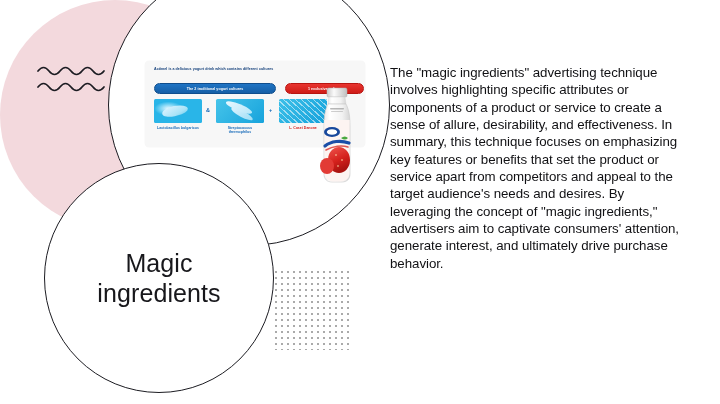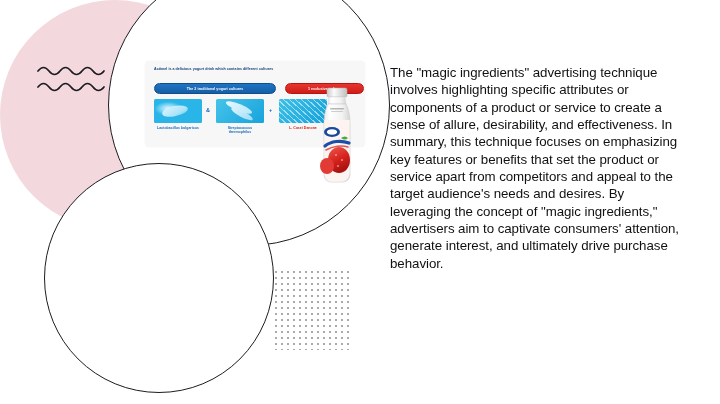--- a/index.html
+++ b/index.html
@@ -267,20 +267,23 @@
       <path d="M2,25 q5.5,-7 11,0 t11,0 t11,0 t11,0 t11,0 t11,0" fill="none" stroke="#1c1c22" stroke-width="1.7" stroke-linecap="round"></path>
     </svg>
   </div>
 
   <div class="dot-grid"></div>
 
   <div class="circle circle-top"></div>
 
   <div class="circle-bottom-shadow"></div>
   <div class="circle circle-bottom"></div>
+  <div class="circle-label">
+    <div class="circle-label-text">Magic ingredients</div>
+  </div>
 
   <div class="info-card">
 
     <div class="info-head">Actimel is a delicious yogurt drink which contains different cultures</div>
 
     <div class="badges">
       <div class="badge badge-blue">The 2 traditional yogurt cultures</div>
       <div class="badge badge-red">1 exclusive culture</div>
     </div>
 

